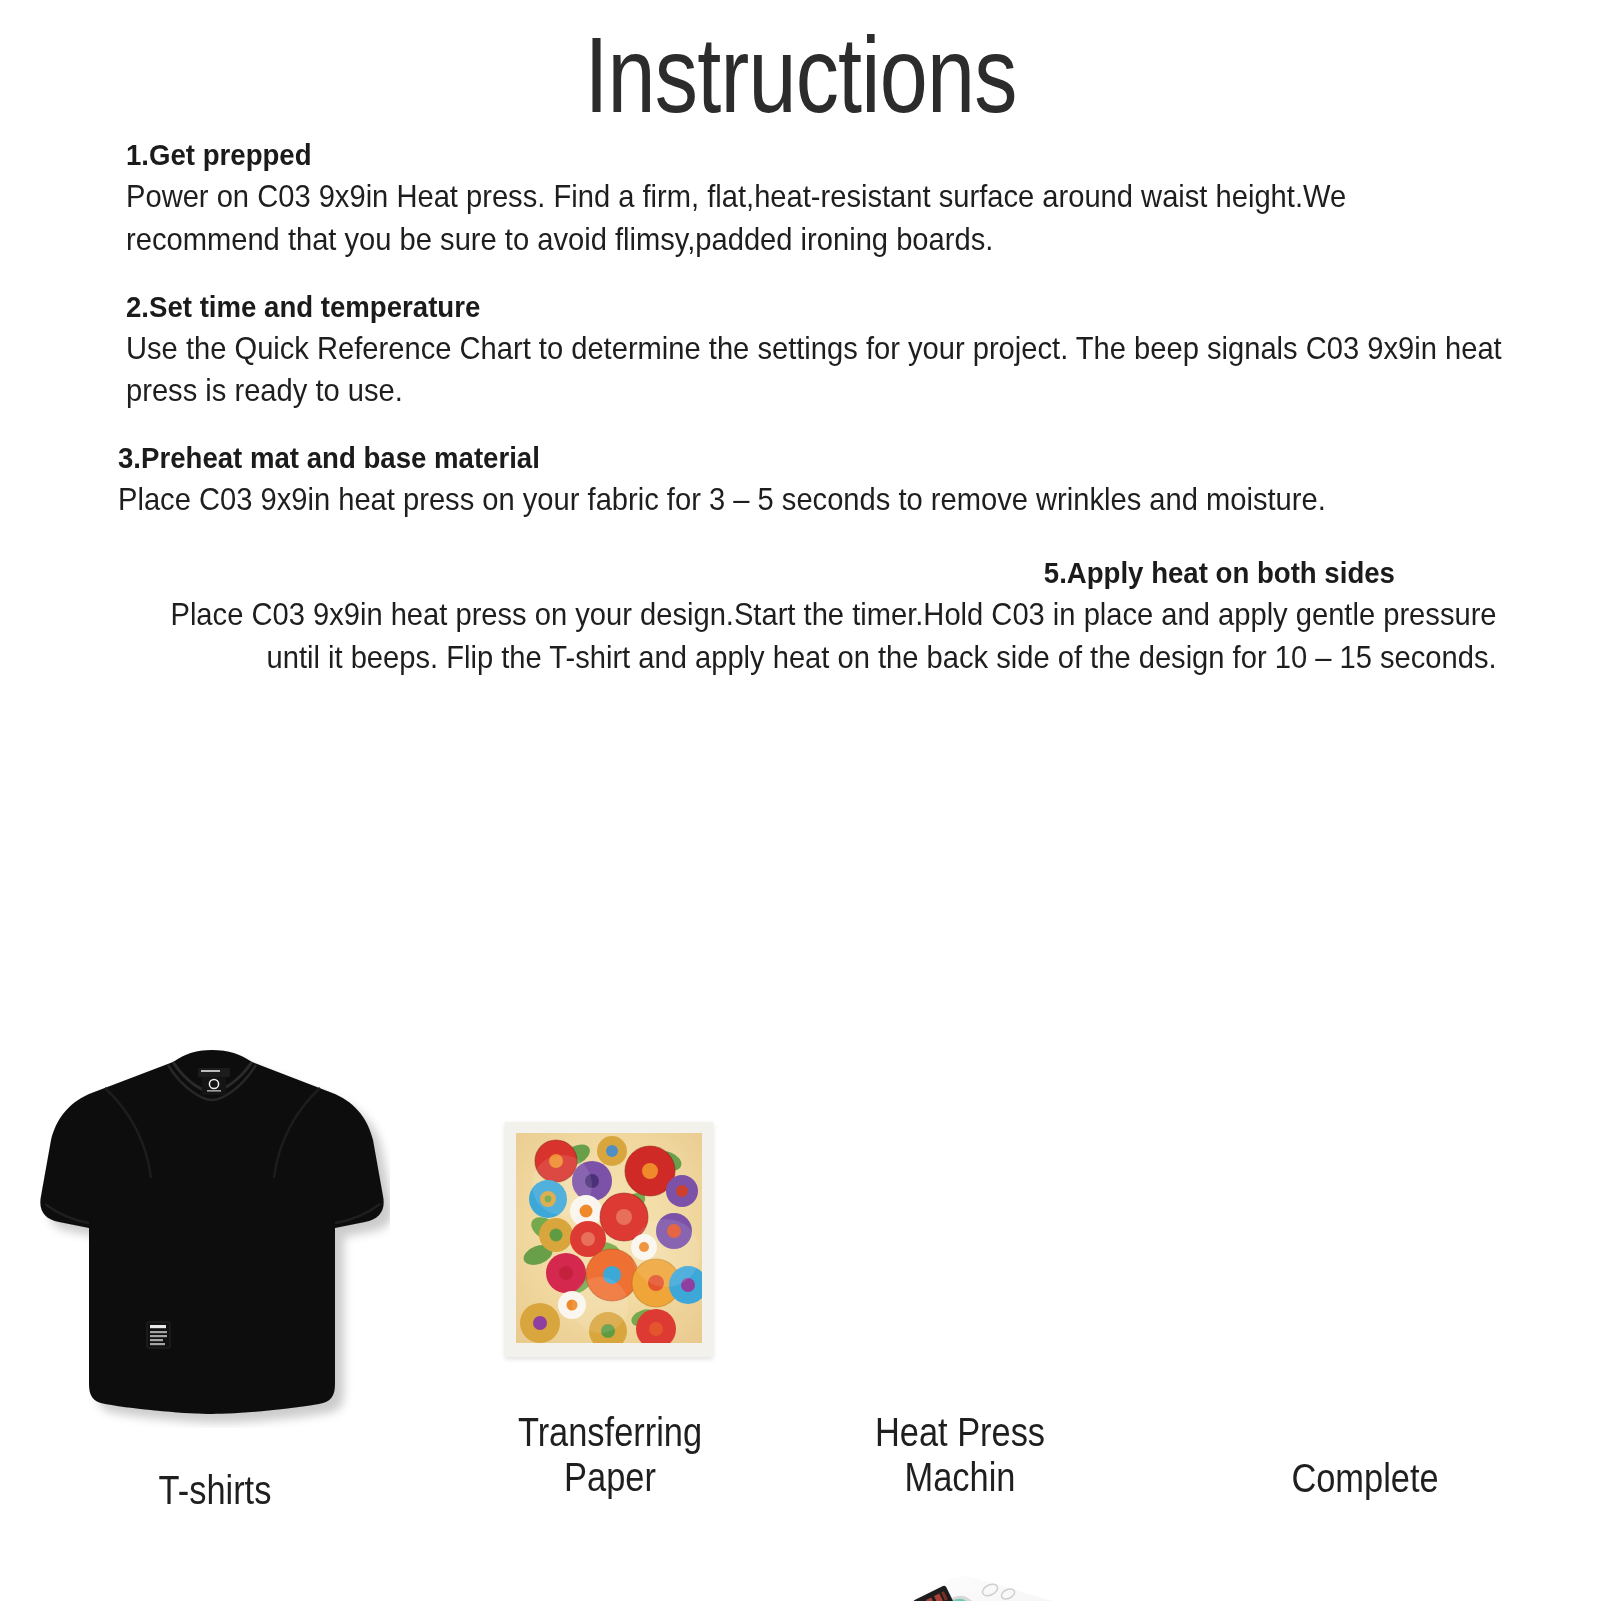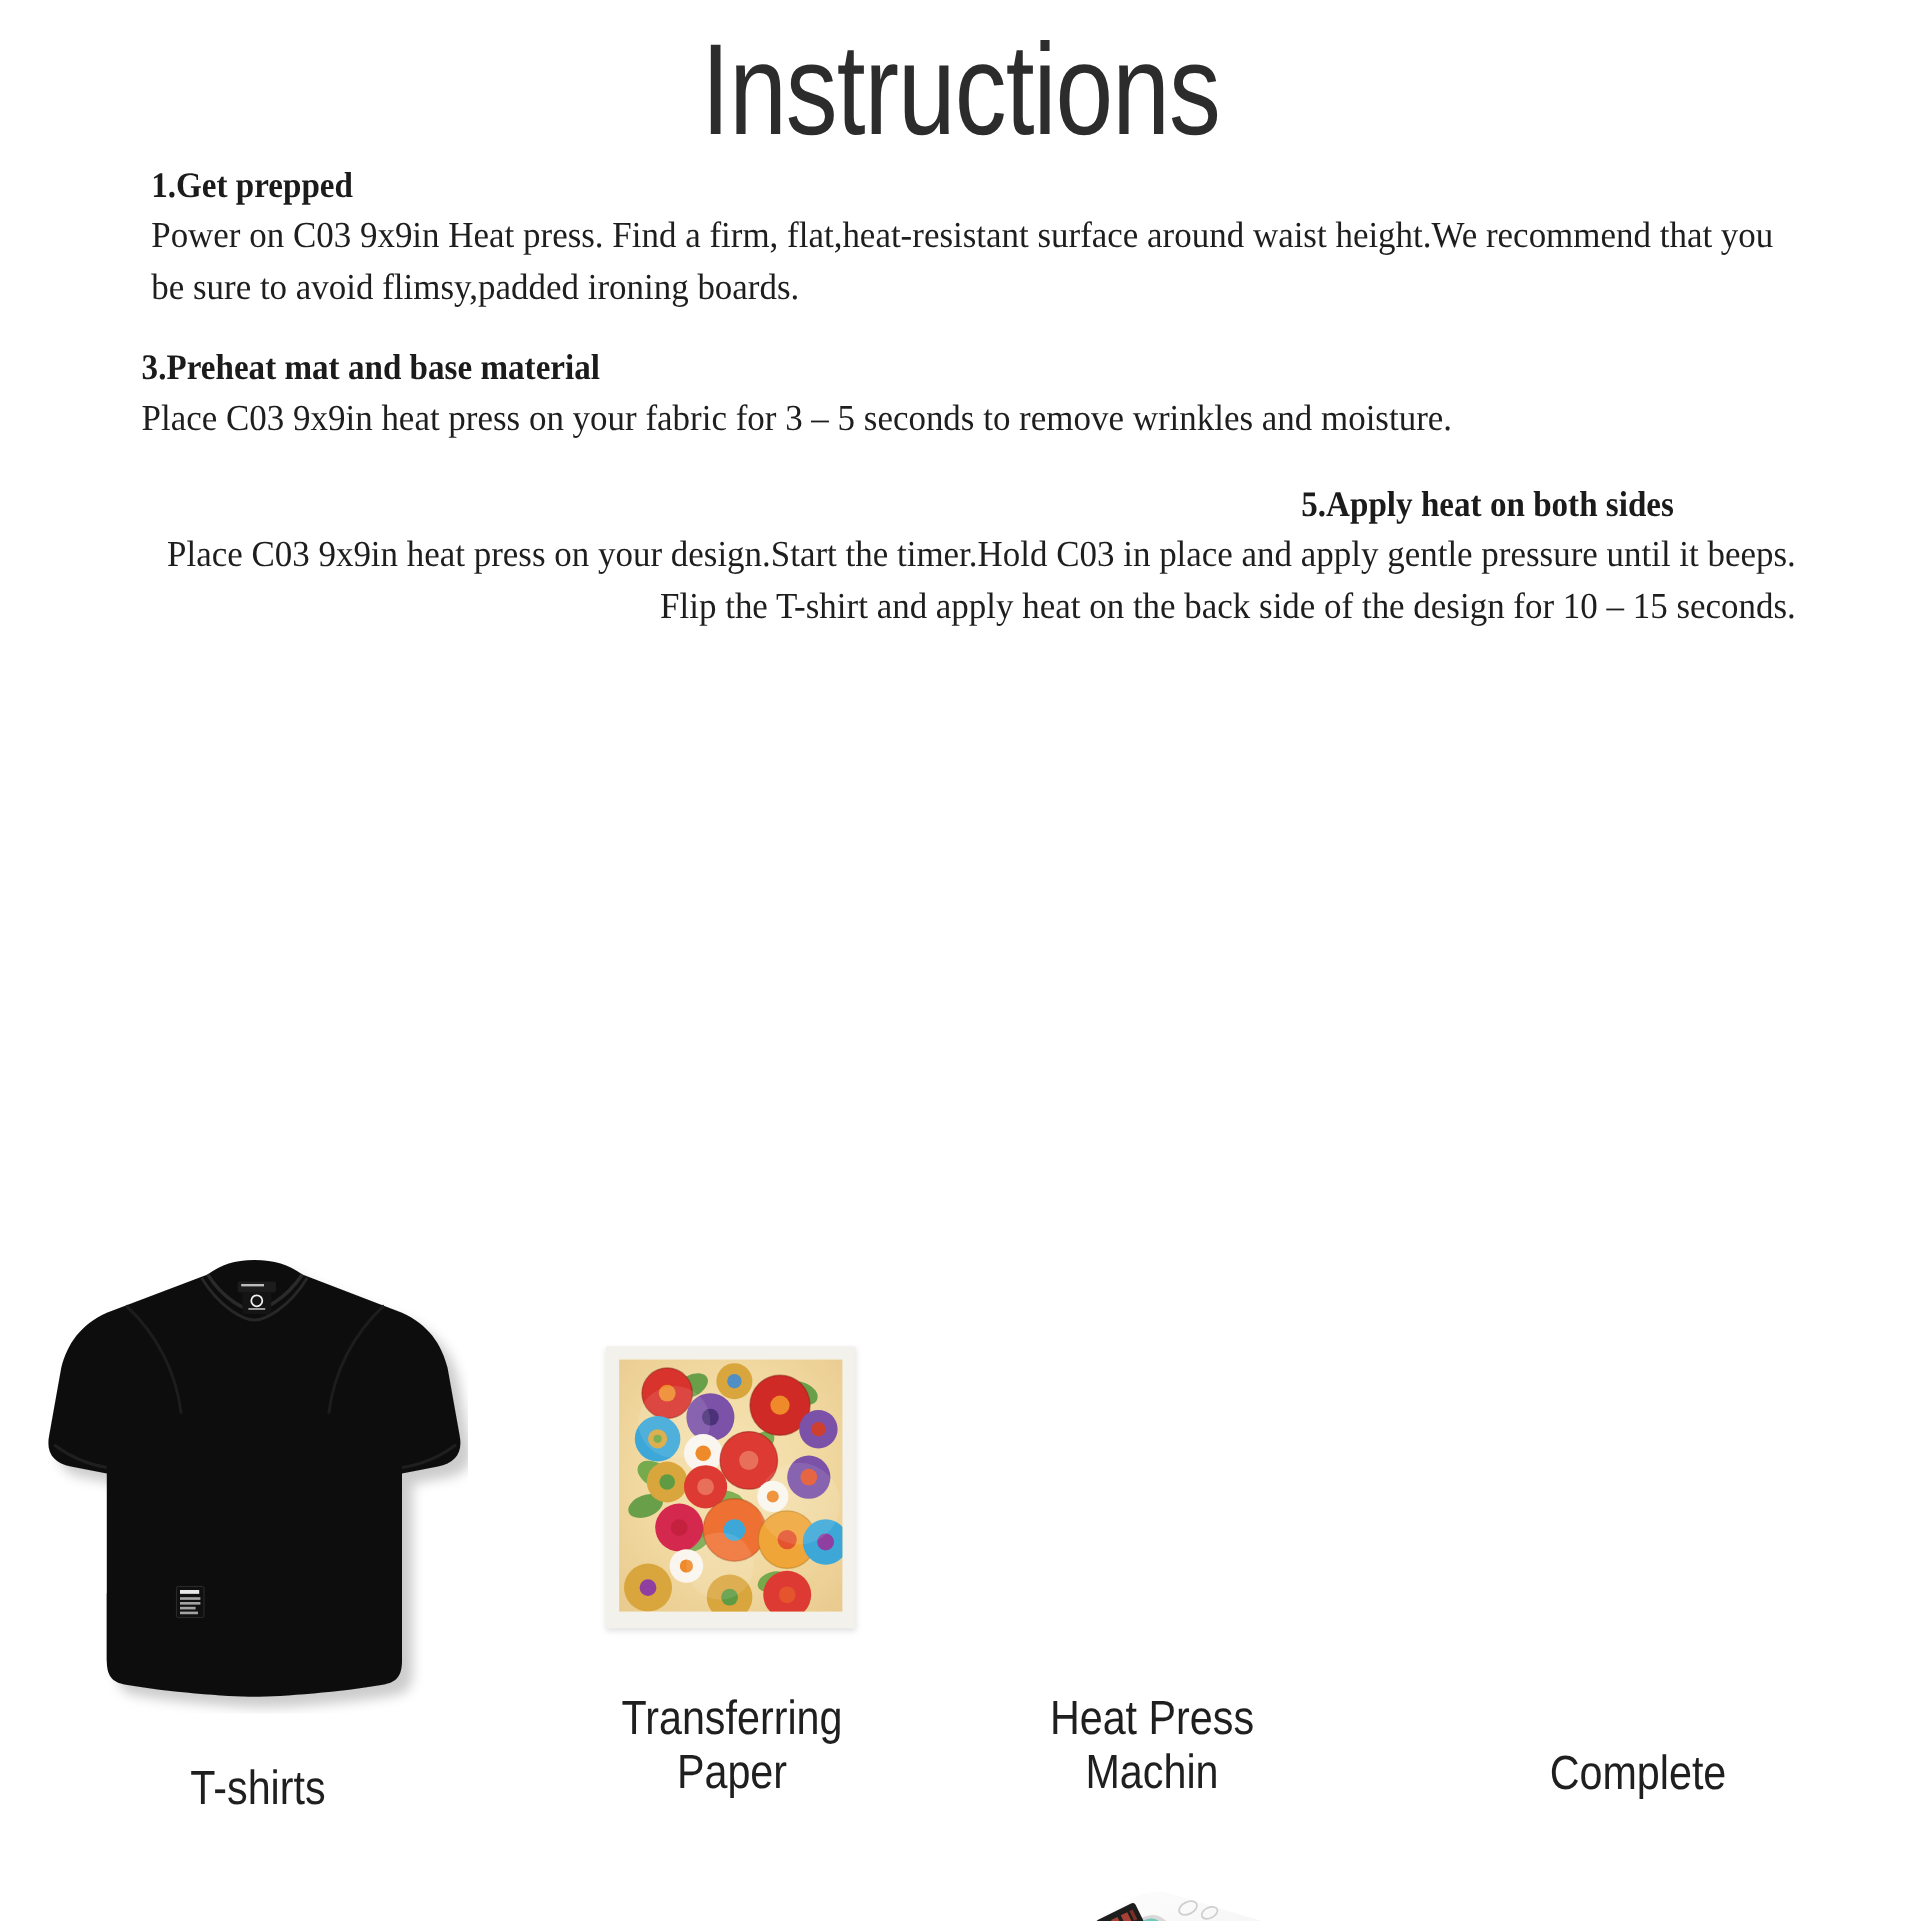--- a/index.html
+++ b/index.html
@@ -25,21 +25,20 @@
     color: #2c2c2c;
     letter-spacing: -1px;
     margin: 18px 0 0 0;
     transform: scaleX(0.80);
     transform-origin: center top;
   }
 
   
   .steps {
     padding: 4px 95px 0 118px;
-    font-family: Liberation Serif, serif;
   }
   .step {
     margin-bottom: 22px;
   }
   .step-heading {
     font-weight: bold;
     font-size: 30px;
     line-height: 1.30;
     color: #1b1b1b;
     transform: scaleX(0.92);
@@ -119,20 +118,24 @@
 
 <h1 class="page-title">Instructions</h1>
 
 <div class="steps">
 
   <div class="step step-1">
     <div class="step-heading">1.Get prepped</div>
     <div class="step-body">Power on C03 9x9in Heat press. Find a firm, flat,heat-resistant surface around waist height.We recommend that you be sure to avoid flimsy,padded ironing boards.</div>
   </div>
 
+  <div class="step step-2">
+    <div class="step-heading">2.Set time and temperature</div>
+    <div class="step-body">Use the Quick Reference Chart to determine the settings for your project. The beep signals C03 9x9in heat press is ready to use.</div>
+  </div>
 
   <div class="step step-3">
     <div class="step-heading">3.Preheat mat and base material</div>
     <div class="step-body">Place C03 9x9in heat press on your fabric for 3 – 5 seconds to remove wrinkles and moisture.</div>
   </div>
 
 
   <div class="step step-5">
     <div class="step-heading">5.Apply heat on both sides</div>
     <div class="step-body">Place C03 9x9in heat press on your design.Start the timer.Hold C03 in place and apply gentle pressure until it beeps. Flip the T-shirt and apply heat on the back side of the design for 10 – 15 seconds.</div>

